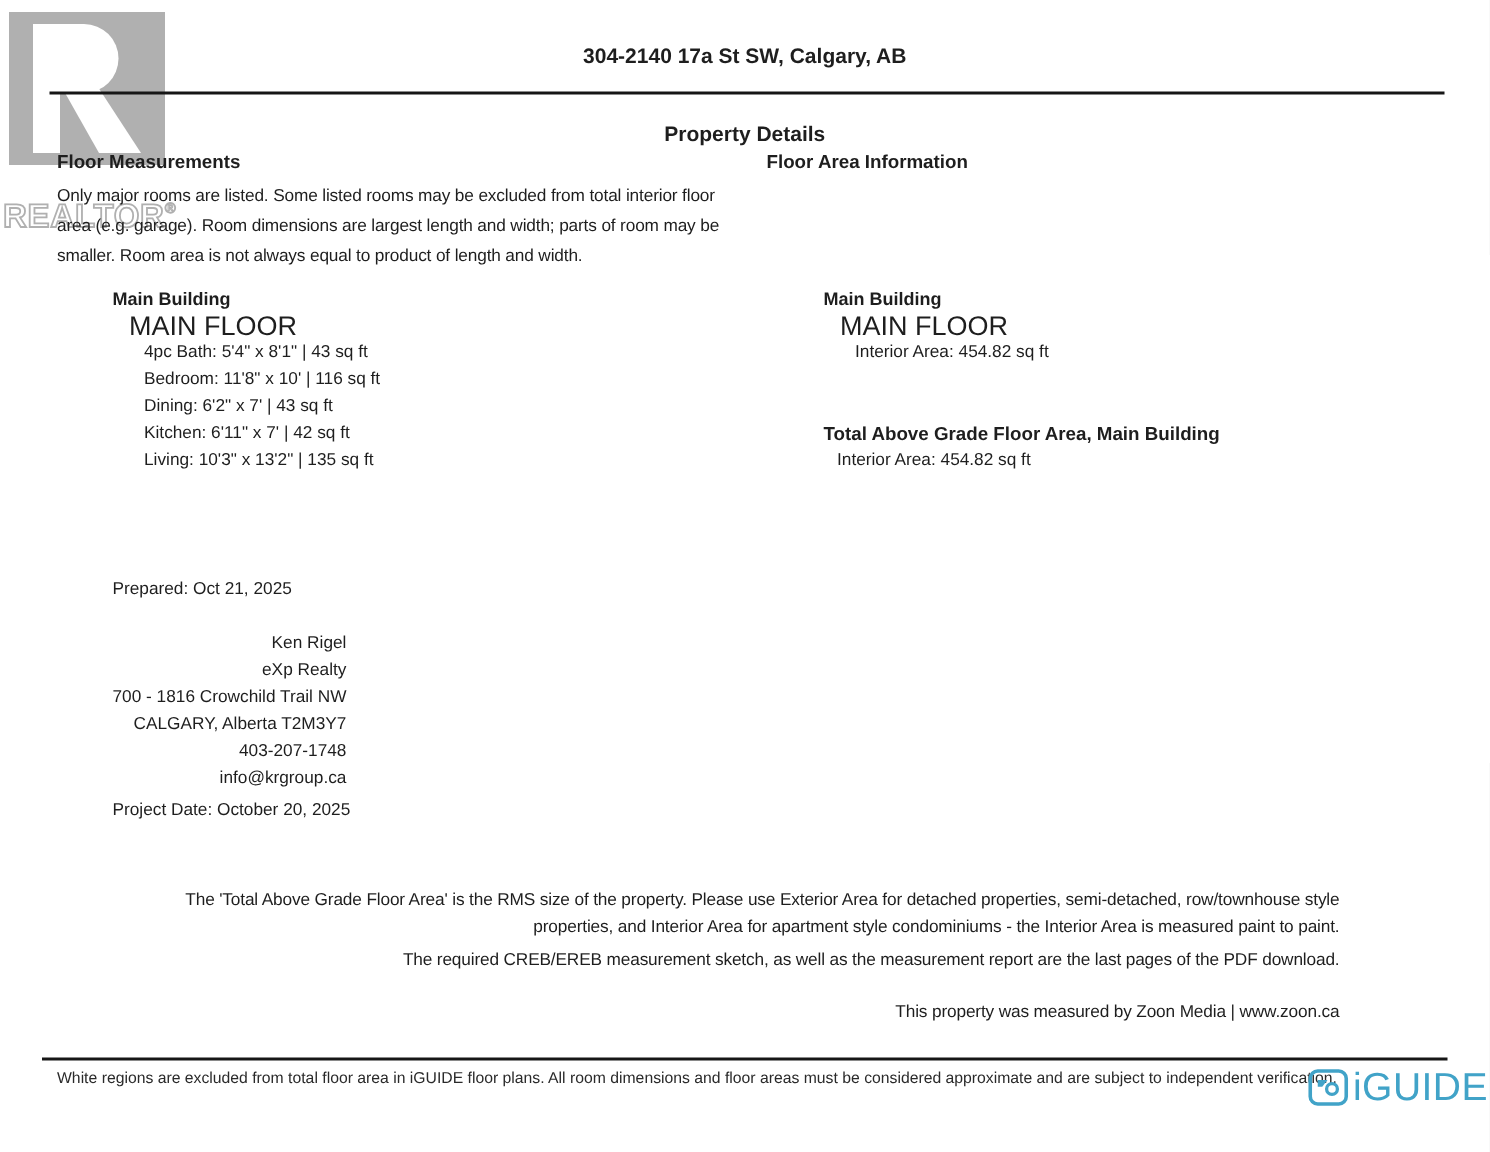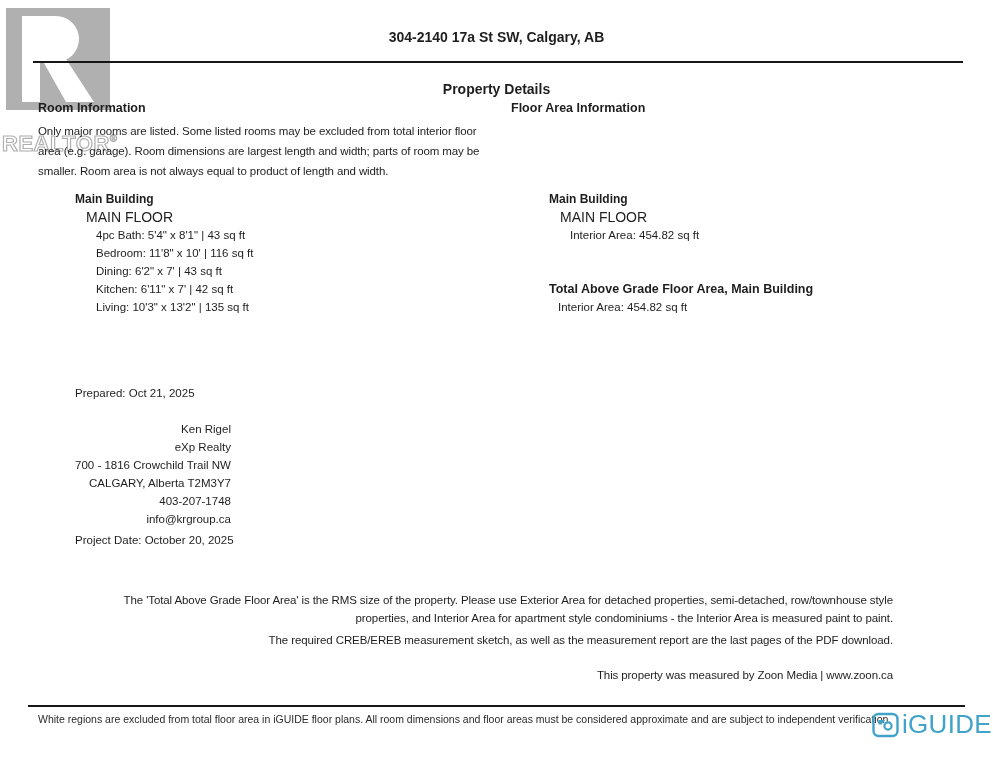--- a/index.html
+++ b/index.html
@@ -74,21 +74,21 @@
   .section.left  { left: 38px; }
   .section.right { left: 511px; }
   .section-heading { font-size: 12.5px; font-weight: bold; margin: 0 0 6px 0; }
   .section-desc { font-size: 11.5px; line-height: 20px; letter-spacing: -0.1px; margin: 0; }
 
   
   .mb { position: absolute; top: 190px; font-size: 11.5px; line-height: 18px; z-index: 1; }
   .mb.left  { left: 75px; }
   .mb.right { left: 549px; }
   .building-name { font-weight: bold; font-size: 12px; }
-  .floor-name { margin-left: 11px; font-size: 14px; }
+  .floor-name { margin-left: 11px; font-size: 18px; }
   .room-line { margin-left: 21px; white-space: nowrap; }
   .interior-line { margin-left: 21px; white-space: nowrap; }
   .total-heading { font-weight: bold; font-size: 12.5px; margin-top: 36px; white-space: nowrap; }
   .total-interior { margin-left: 9px; white-space: nowrap; }
 
   
   .txt { position: absolute; left: 75px; font-size: 11.5px; line-height: 18px; z-index: 1; text-align: right; }
   .prepared     { top: 384px; }
   .contact      { top: 420px; }
   .project-date { top: 531px; }
@@ -137,21 +137,21 @@
       <polygon points="34,48 58,48 88,94 60,94" fill="#ffffff"></polygon>
     </svg>
   </div>
   <div class="wm-word" style="-webkit-text-stroke: 1.2px rgb(176, 176, 176);"><span>REALTOR</span><sup>®</sup></div>
 
   <div class="page-title">304-2140 17a St SW, Calgary, AB</div>
   <div class="header-rule"></div>
   <div class="page-subtitle">Property Details</div>
 
   <div class="section left">
-    <h2 class="section-heading">Room Information</h2>
+    <h2 class="section-heading">Floor Measurements</h2>
     <p class="section-desc">Only major rooms are listed. Some listed rooms may be excluded from total interior floor area (e.g. garage). Room dimensions are largest length and width; parts of room may be smaller. Room area is not always equal to product of length and width.</p>
   </div>
 
   <div class="section right">
     <h2 class="section-heading">Floor Area Information</h2>
   </div>
 
   <div class="mb left">
     <div class="building-name">Main Building</div>
     <div class="floor-name">MAIN FLOOR</div>

